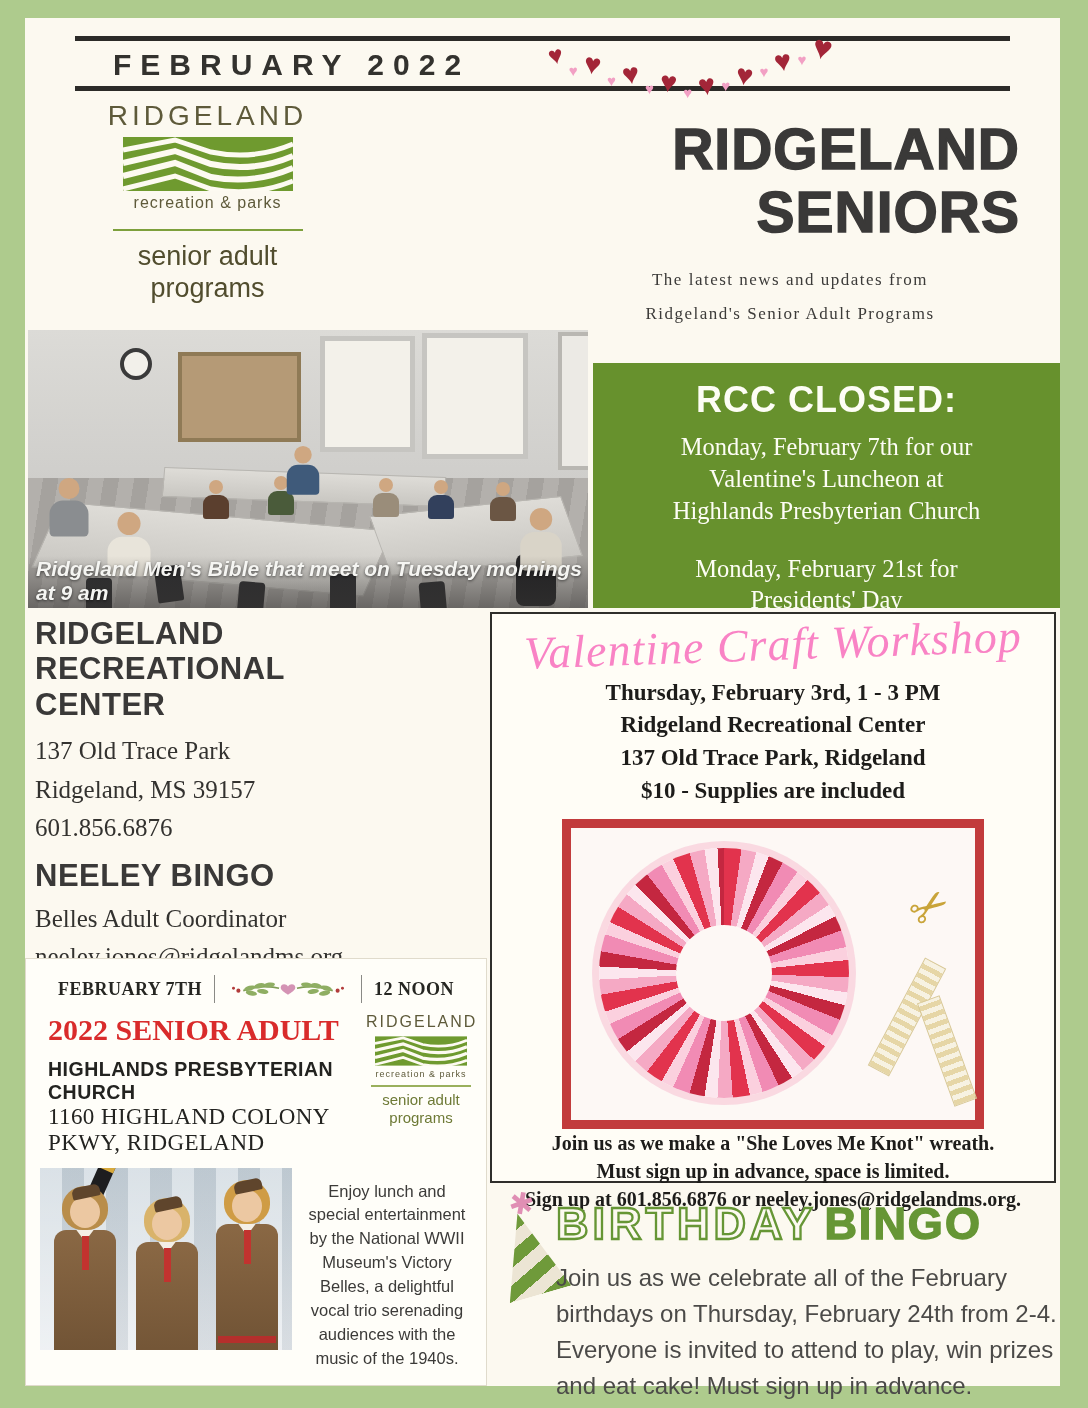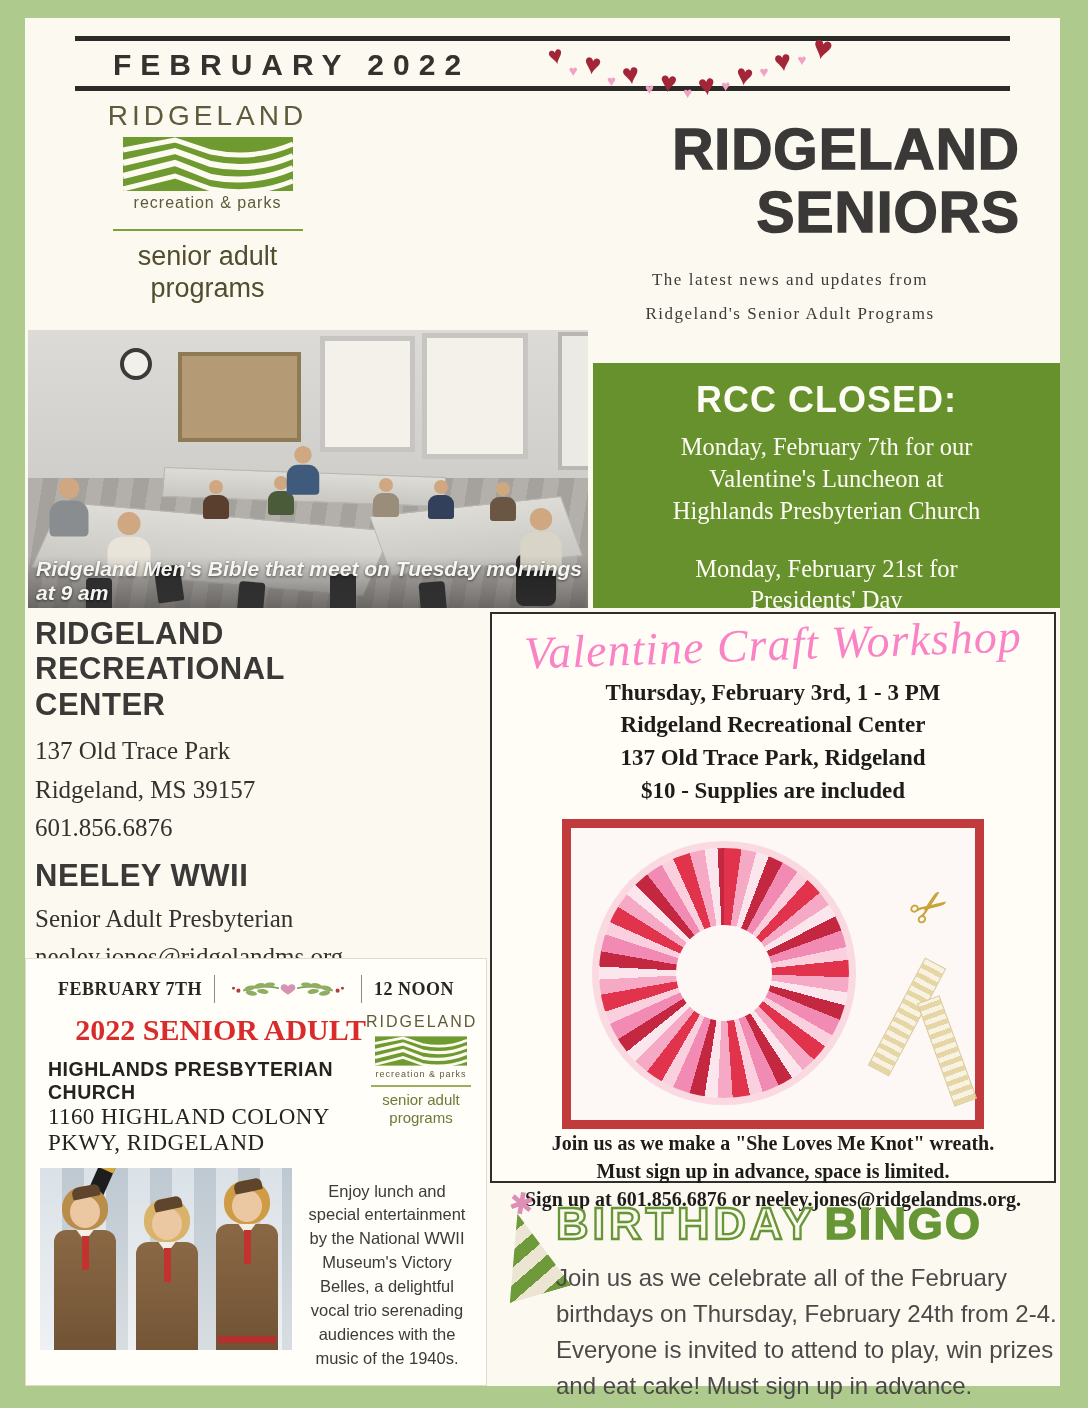--- a/index.html
+++ b/index.html
@@ -96,21 +96,21 @@
             font-size:20px;line-height:1.4;color:#1d1c1a;}
 
   
   .luncheon{position:absolute;left:25px;top:958px;width:462px;height:428px;box-sizing:border-box;
             background:#fffef9;border:1px solid #e0dbcc;}
   .lun-head{display:flex;align-items:center;justify-content:center;gap:12px;margin-top:16px;}
   .lun-dt{font-family:"Liberation Serif","DejaVu Serif",serif;font-weight:700;font-size:18px;letter-spacing:.5px;color:#262622;}
   .vsep{width:1px;height:28px;background:#8a8a86;}
   .lun-main{display:flex;margin:8px 10px 0 22px;}
   .lun-left{width:330px;}
-  .lun-title{font-family:"Liberation Serif","DejaVu Serif",serif;font-weight:700;font-size:30px;line-height:1.25;color:#d92b2b;text-align:right;}
+  .lun-title{font-family:"Liberation Serif","DejaVu Serif",serif;font-weight:700;font-size:30px;line-height:1.25;color:#d92b2b;}
   .lun-venue{margin-top:9px;font-size:19.5px;font-weight:700;letter-spacing:.5px;color:#232320;}
   .lun-address{font-family:"Liberation Serif","DejaVu Serif",serif;font-size:23px;letter-spacing:.4px;color:#232320;}
   .mini-logo{width:110px;text-align:center;margin-top:2px;}
   .mini-logo .logo-name{font-size:16px;letter-spacing:2px;}
   .mini-logo .logo-tag{font-size:9px;}
   .mini-logo .logo-rule{width:100px;margin:6px auto 4px;background:#9ab05c;}
   .mini-logo .logo-program{font-size:15px;color:#6e7a36;}
   .lun-photo-row{display:flex;gap:10px;margin:12px 14px 0;}
   .belles{position:relative;width:252px;height:182px;overflow:hidden;
           background:linear-gradient(#c7d2da,#e6eaee);}
@@ -252,23 +252,23 @@
     </div>
   </div>
 
   <div class="contact">
     <div class="contact-h">RIDGELAND RECREATIONAL CENTER</div>
     <div class="gap"></div>
     <div class="contact-line">137 Old Trace Park</div>
     <div class="contact-line">Ridgeland, MS 39157</div>
     <div class="contact-line">601.856.6876</div>
     <div class="gap"></div>
-    <div class="contact-h">NEELEY WWII</div>
+    <div class="contact-h">NEELEY BINGO</div>
     <div class="gap" style="height:6px;"></div>
-    <div class="contact-line">Senior Adult Presbyterian</div>
+    <div class="contact-line">Belles Adult Coordinator</div>
     <div class="contact-line">neeley.jones@ridgelandms.org</div>
     <div class="contact-line">769.235.9579</div>
     <div class="contact-line">Facebook:</div>
     <div class="contact-line">Ridgeland Senior Adult Programs</div>
   </div>
 
   <div class="workshop">
     <div class="ws-title">Valentine Craft Workshop</div>
     <div class="ws-lines">
       <div>Thursday, February 3rd, 1 - 3 PM</div>

